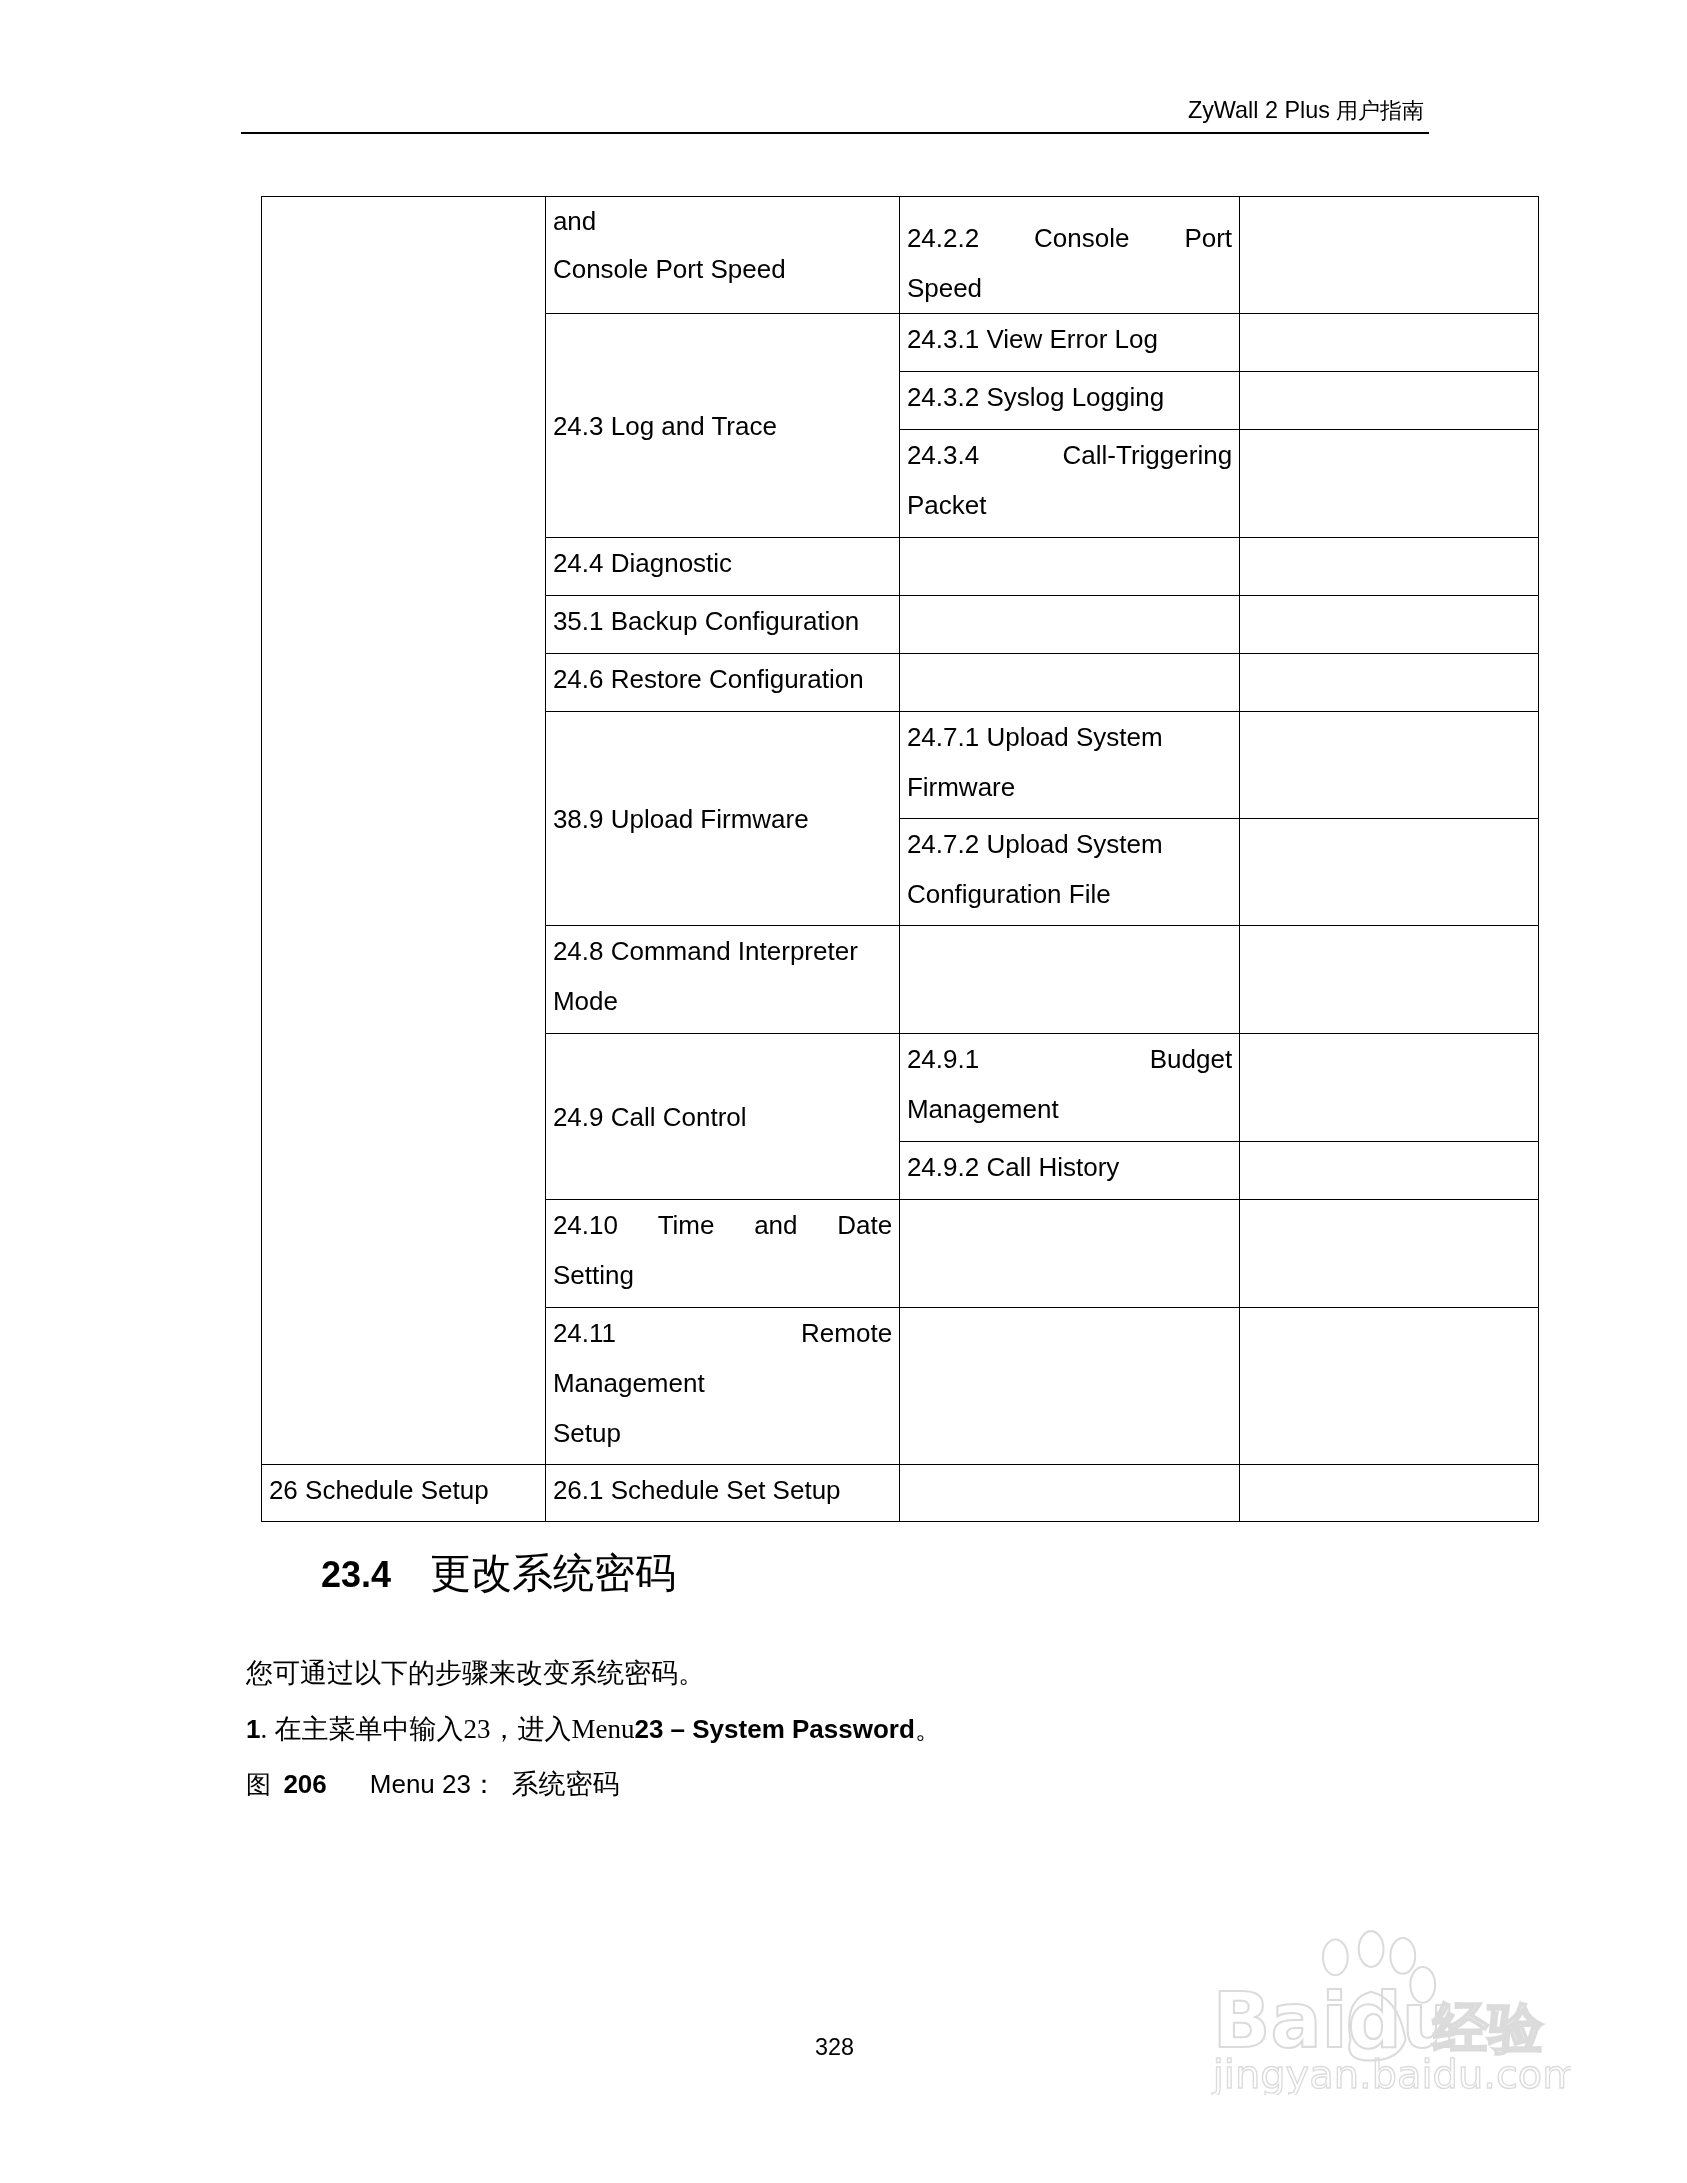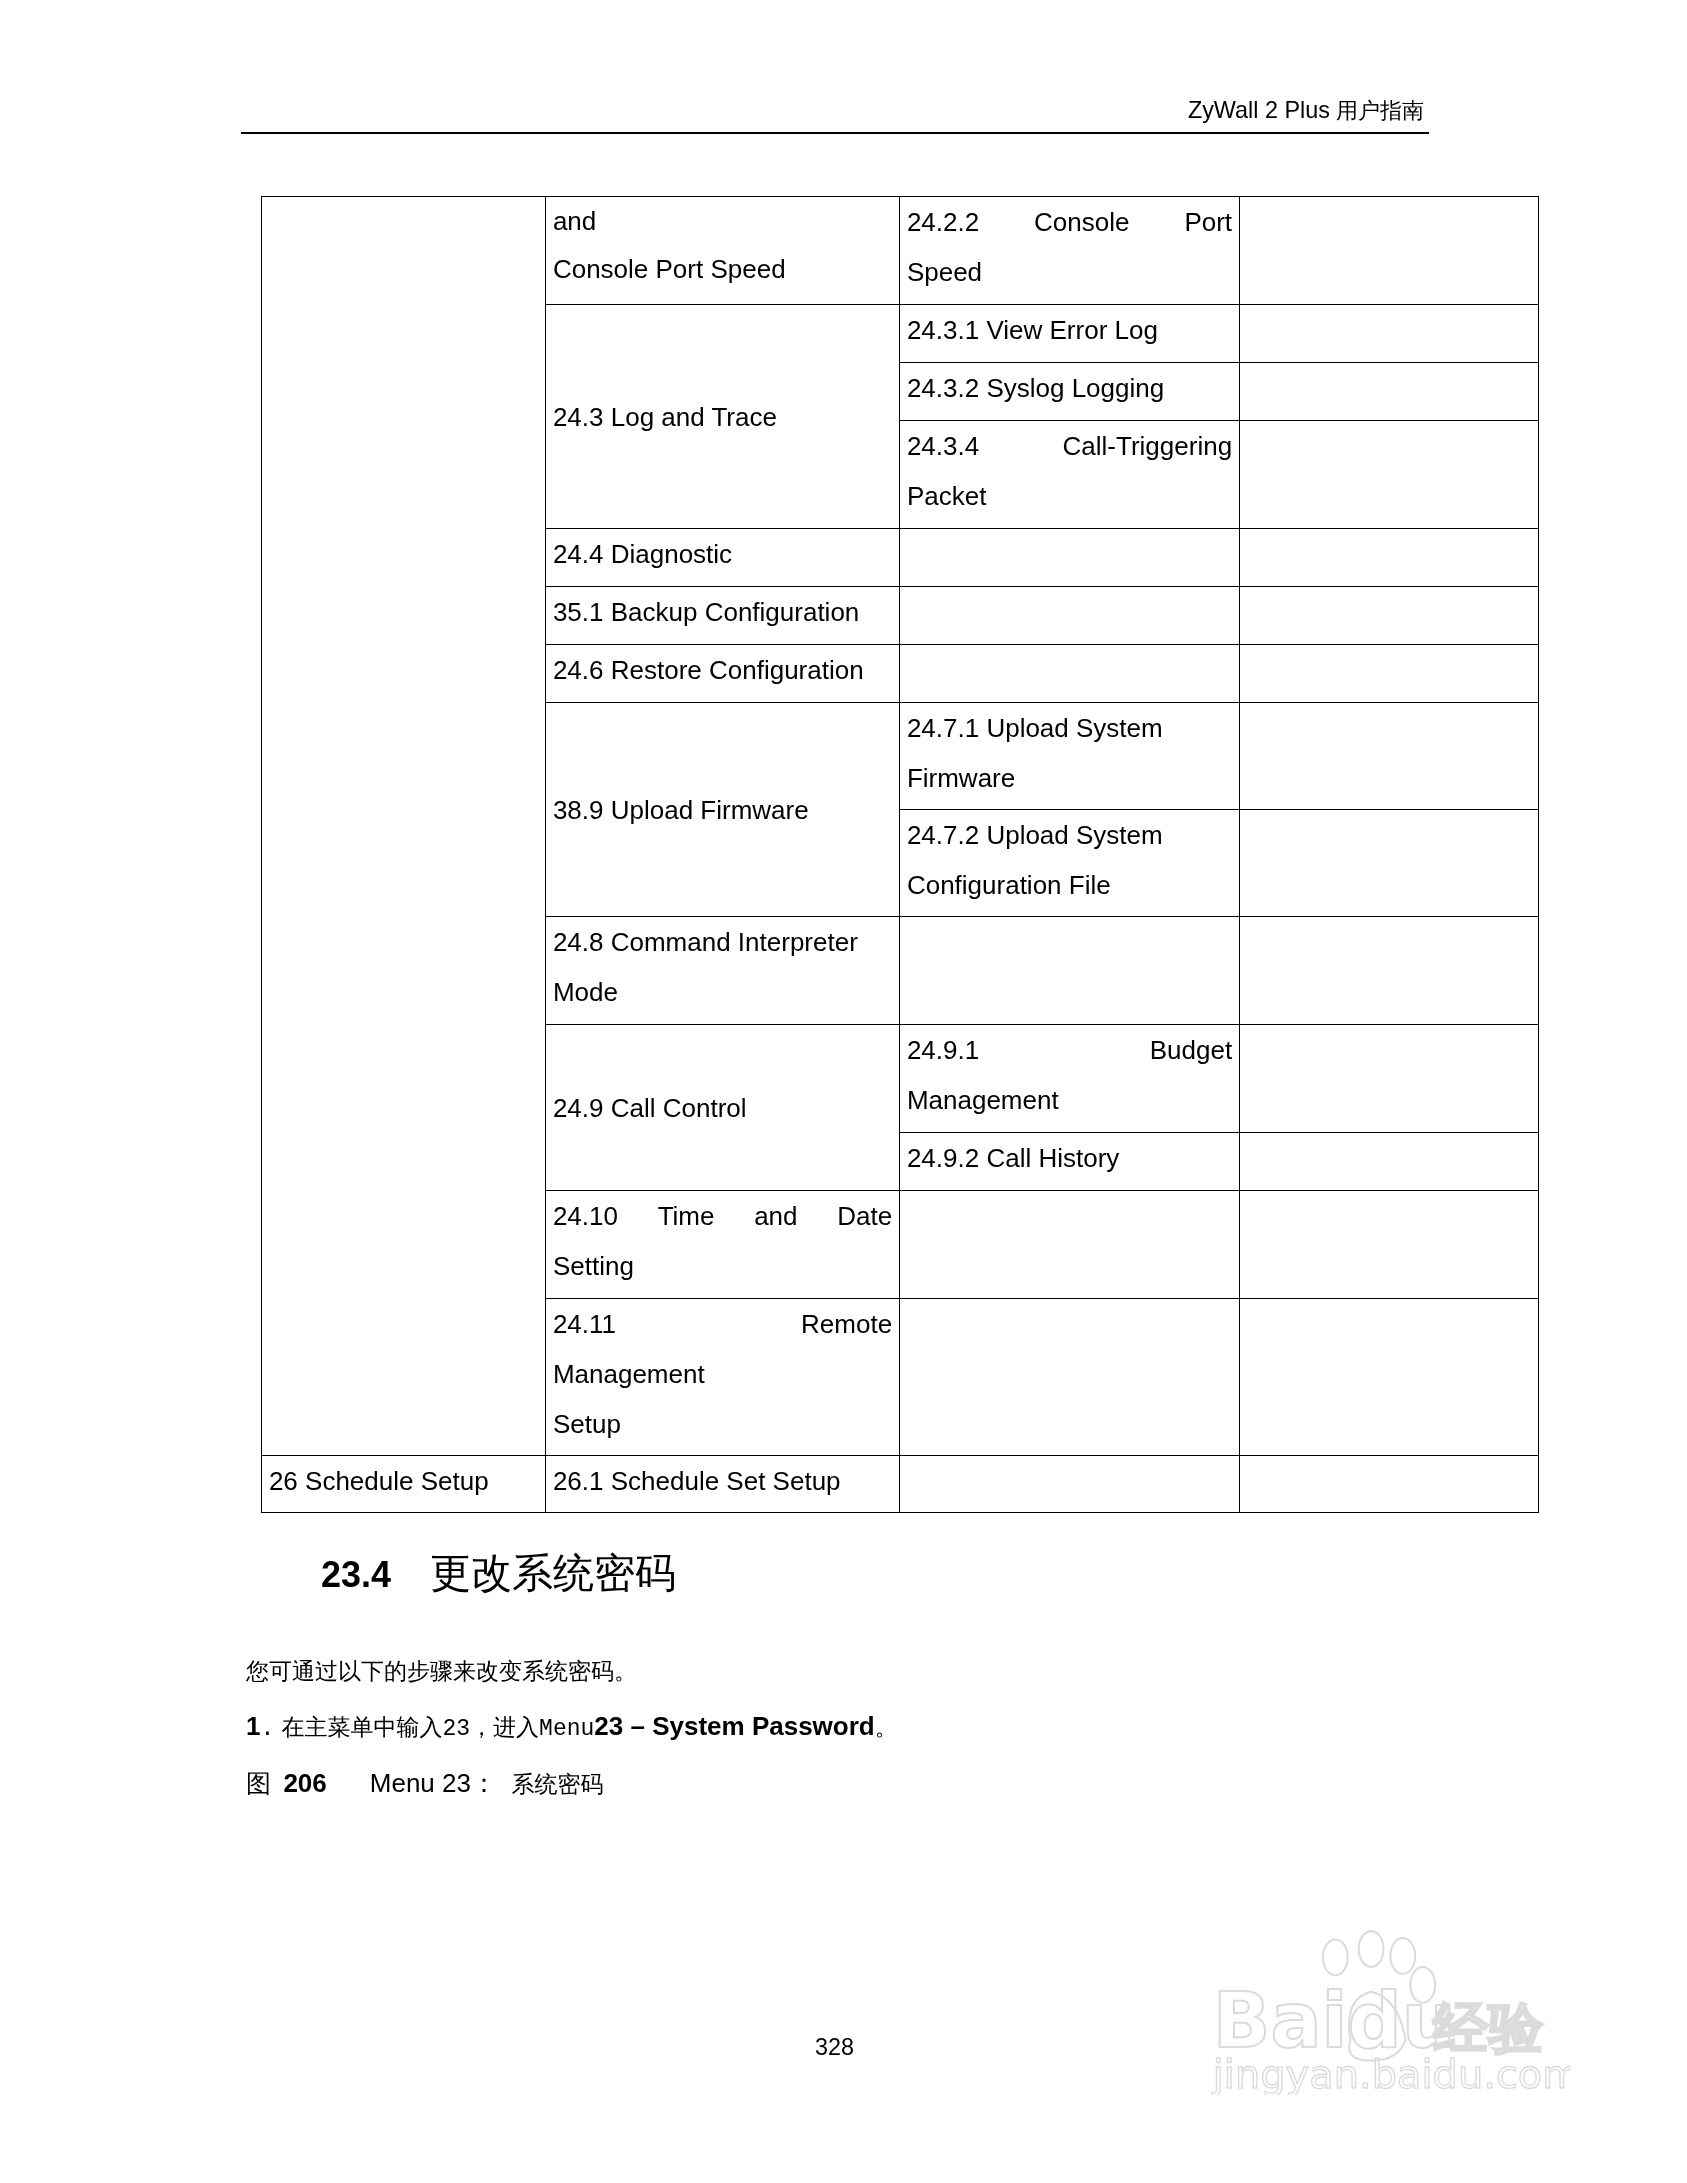--- a/index.html
+++ b/index.html
@@ -15,21 +15,21 @@
             line-height: 50px; overflow: hidden; }
   .tbl td.mid { vertical-align: middle; }
   .tbl td .line { display: block; white-space: nowrap; }
   .tbl td .just { display: flex; justify-content: space-between; white-space: nowrap; }
 
   .sec-heading { position: absolute; left: 321px; top: 1546px; font-size: 36px; white-space: nowrap; }
   .sec-heading .num { font-weight: bold; margin-right: 39px; }
   .sec-heading .cn { font-family: "DejaVu Serif", serif; font-size: 41px; }
 
   .para { position: absolute; left: 246px; font-size: 26px; white-space: nowrap; }
-  .para .cn { font-family: Liberation Mono, monospace; font-size: 23px; }
+  .para .cn { font-family: Liberation Serif, serif; font-size: 27px; }
   .para .b { font-weight: bold; }
   .p1 { top: 1655px; }
   .p2 { top: 1711px; }
   .p3 { top: 1766px; }
   .p3 .fig-label { font-family: "DejaVu Serif", serif; font-size: 25px; }
   .p3 .fig-num { font-weight: bold; margin-left: 12.4px; margin-right: 43px; }
 
   .page-num { position: absolute; left: 815px; top: 2034px; font-size: 23.4px; }
 
   .watermark { position: absolute; left: 1185px; top: 1916px; width: 386px; height: 179px; opacity: 0.35; }
@@ -50,21 +50,21 @@
     <col style="width:299px">
   </colgroup>
   <tbody>
 
     <tr style="height:108px">
       <td rowspan="14"></td>
       <td style="line-height:48px;">
         <span class="line">and</span>
         <span class="line">Console Port Speed</span>
       </td>
-      <td style="padding-top:0;">
+      <td style="padding-top:16px;">
         <span class="just">
             <span>24.2.2</span>
             <span>Console</span>
             <span>Port</span>
           </span>
         <span class="line">Speed</span>
       </td>
       <td></td>
     </tr>
 

